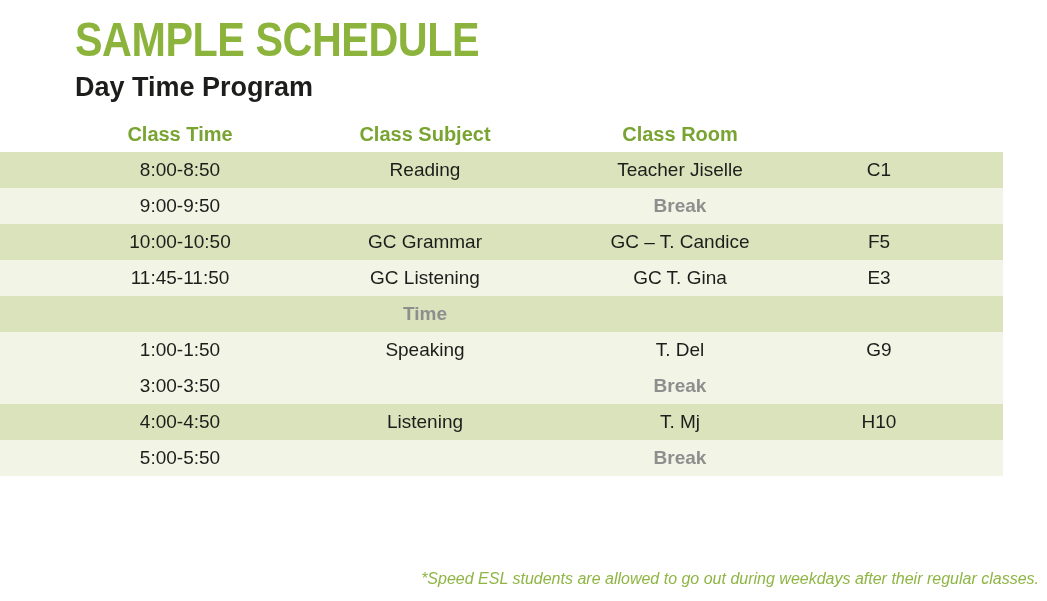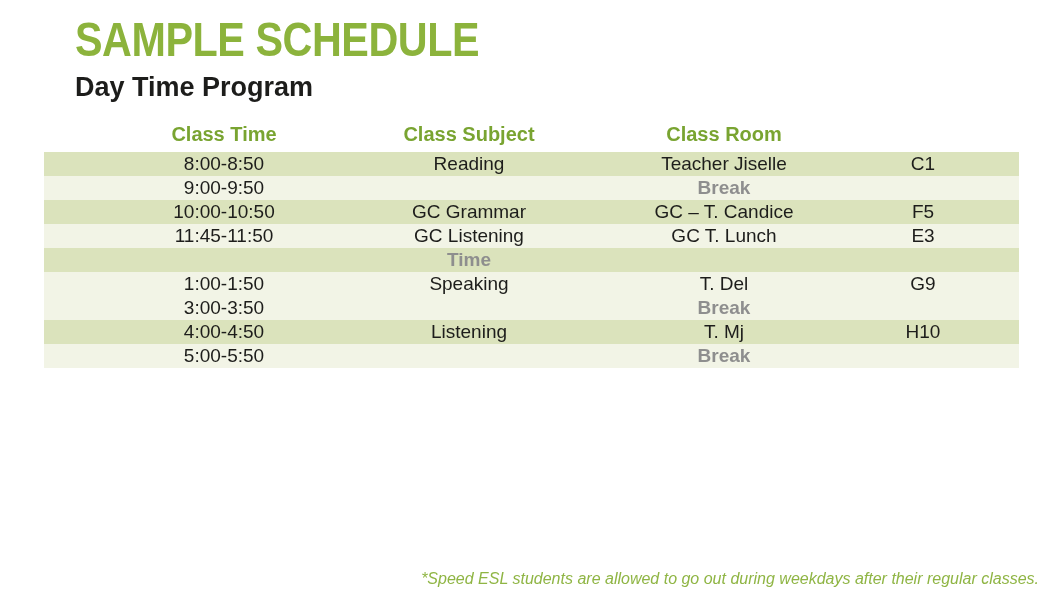--- a/index.html
+++ b/index.html
@@ -24,25 +24,25 @@
     transform:scaleX(0.86);transform-origin:left center;
     white-space:nowrap;
   }
   .subtitle{
     position:absolute;left:75px;top:74px;
     font-size:27px;font-weight:bold;line-height:26px;
     color:var(--text-dark);
     white-space:nowrap;
   }
 
-  .schedule{position:absolute;left:16px;top:115px;width:1003px;padding-left:28px;}
+  .schedule{position:absolute;left:0;top:115px;width:1003px;}
   .row{
     display:grid;
     grid-template-columns:360px 130px 380px 18px 115px;
-    height:24px;
+    height:36px;
   }
   .row.header-row{height:37px;background:transparent;}
   .row.dark{background:var(--row-dark);}
   .row.light{background:var(--row-light);}
   .cell{position:relative;}
   .cell > span{
     position:absolute;left:50%;top:50%;
     transform:translate(-50%,-50%);
     white-space:nowrap;
     font-size:19px;color:var(--text-dark);
@@ -127,21 +127,21 @@
     <div class="cell"></div>
   </div>
         <div class="row light">
     <div class="cell">
             <span class="v-time">11:45-11:50</span>
           </div>
     <div class="cell">
             <span class="v-subject">GC Listening</span>
           </div>
     <div class="cell">
-            <span class="v-teacher">GC T. Lunch</span>
+            <span class="v-teacher">GC T. Gina</span>
           </div>
     <div class="cell">
             <span class="v-room">E3</span>
           </div>
     <div class="cell"></div>
   </div>
         <div class="row dark">
     <div class="cell">
             <span class="v-subject"></span>
           </div>

